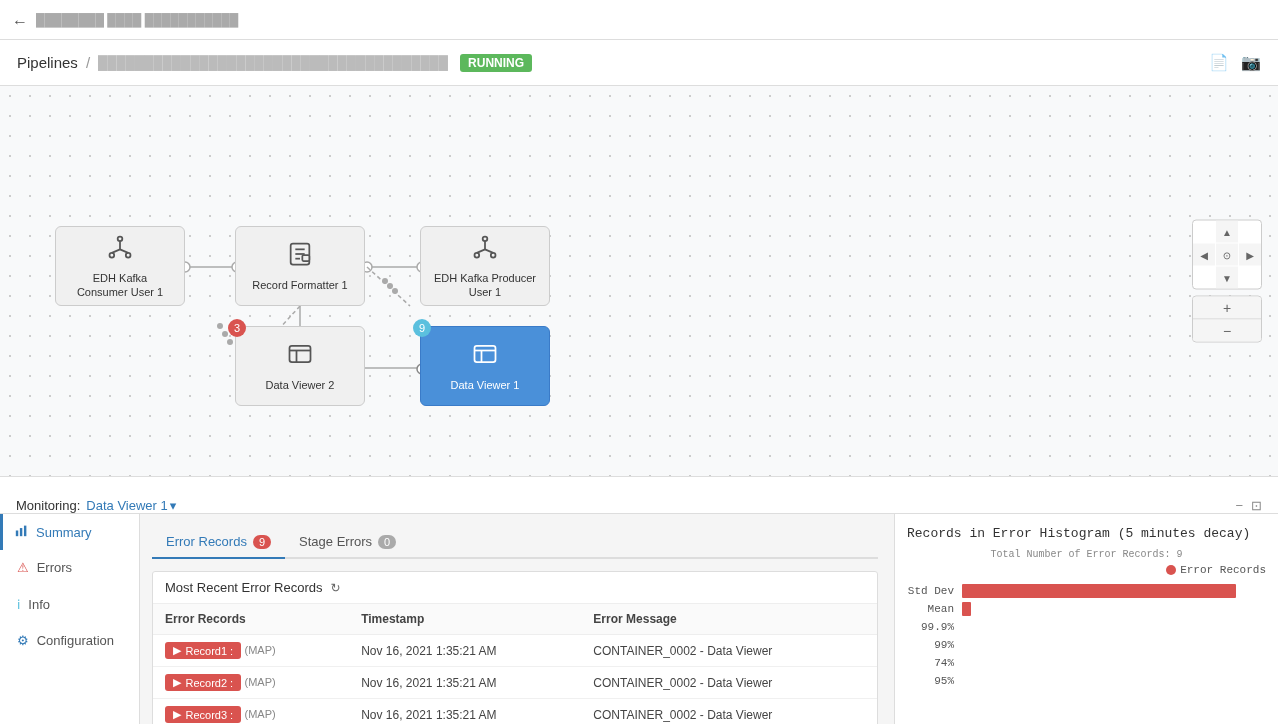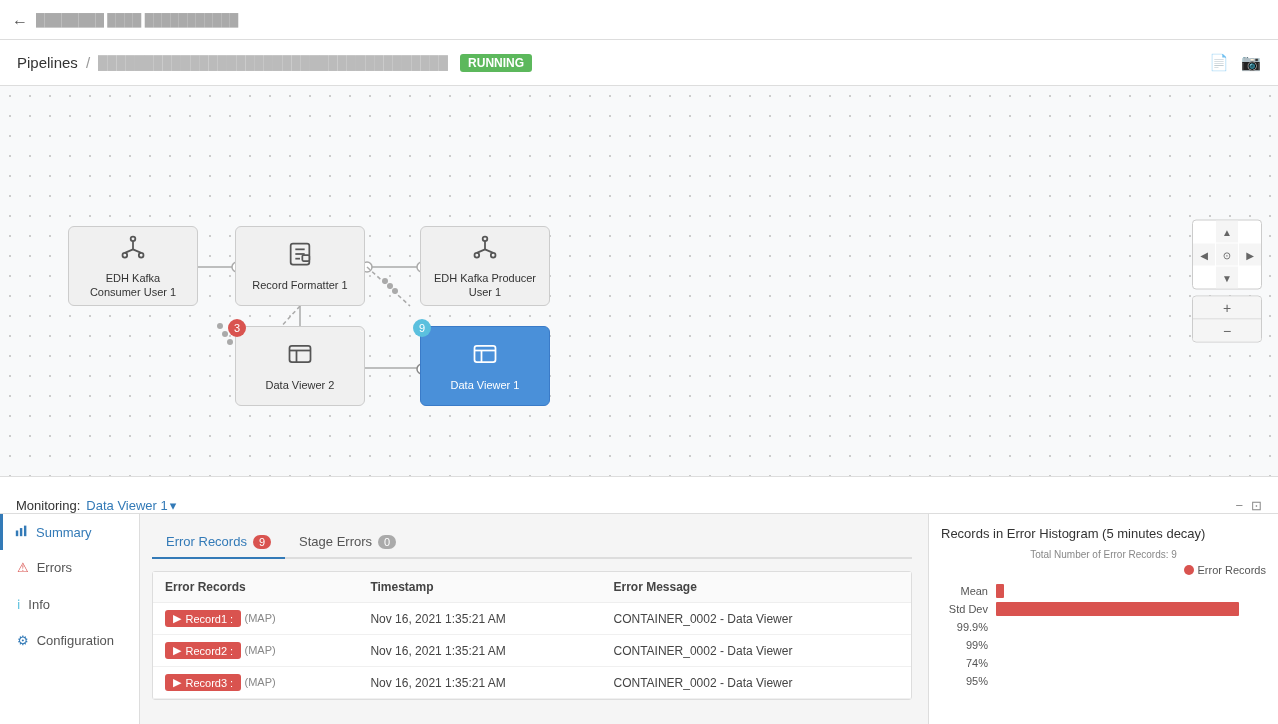--- a/index.html
+++ b/index.html
@@ -358,25 +358,26 @@
       align-items: center;
       gap: 4px;
     }
     .record-type {
       color: #888;
       font-size: 11px;
     }
 
     
     .right-panel {
-      width: 350px;
+      width: 384px;
       padding: 12px;
       background: #fff;
       border-left: 1px solid #ddd;
       flex-shrink: 0;
+      font-family: Liberation Mono, monospace;
     }
     .histogram-title {
       font-size: 13px;
       color: #333;
       margin-bottom: 8px;
       font-weight: 400;
     }
     .histogram-meta {
       font-size: 10px;
       color: #888;
@@ -469,21 +470,21 @@
     <line x1="300" y1="220" x2="242" y2="283" stroke="#aaa" stroke-width="1.5" stroke-dasharray="4,3" fill="none"></line>
 
     <circle cx="385" cy="195" r="3" fill="#aaa"></circle>
     <circle cx="390" cy="200" r="3" fill="#aaa"></circle>
     <circle cx="395" cy="205" r="3" fill="#aaa"></circle>
     <circle cx="220" cy="240" r="3" fill="#aaa"></circle>
     <circle cx="225" cy="248" r="3" fill="#aaa"></circle>
     <circle cx="230" cy="256" r="3" fill="#aaa"></circle>
   </svg>
 
-  <div class="node" style="left:68px; top:140px;">
+  <div class="node" style="left:55px; top:140px;">
     <div class="node-icon">
       <svg width="28" height="28" viewBox="0 0 24 24" fill="none" stroke="#555" stroke-width="1.5">
         <circle cx="12" cy="5" r="2"></circle>
           <circle cx="5" cy="19" r="2"></circle>
           <circle cx="19" cy="19" r="2"></circle>
         <line x1="12" y1="7" x2="12" y2="14"></line>
           <line x1="12" y1="14" x2="5" y2="17"></line>
           <line x1="12" y1="14" x2="19" y2="17"></line>
       </svg>
     </div>
@@ -609,20 +610,24 @@
           <span>Error Records</span>
           <span class="tab-badge">9</span>
         </div>
         <div class="tab">
           <span>Stage Errors</span>
           <span class="tab-badge-zero">0</span>
         </div>
       </div>
 
       <div class="error-panel">
+        <div class="error-panel-header">
+          <span>Most Recent Error Records</span>
+          <span class="refresh-icon">↻</span>
+        </div>
         <table class="error-table">
           <thead>
             <tr>
               <th>Error Records</th>
               <th>Timestamp</th>
               <th>Error Message</th>
             </tr>
           </thead>
           <tbody id="error-table-body">
           <tr>
@@ -668,29 +673,29 @@
       <div class="histogram-meta">
         <span>Total Number of Error Records:</span>
         <span>9</span>
       </div>
       <div class="legend">
         <div class="legend-dot"></div>
         <span>Error Records</span>
       </div>
       <div class="histogram-chart" id="histogram-chart">
       <div class="chart-row">
+    <div class="chart-label">Std Dev</div>
+    <div class="chart-bar-container">
+      <div class="chart-bar" style="width:90%"></div>
+    </div>
+  </div>
+          <div class="chart-row">
     <div class="chart-label">Mean</div>
     <div class="chart-bar-container">
       <div class="chart-bar" style="width:3%"></div>
-    </div>
-  </div>
-          <div class="chart-row">
-    <div class="chart-label">Std Dev</div>
-    <div class="chart-bar-container">
-      <div class="chart-bar" style="width:90%"></div>
     </div>
   </div>
           <div class="chart-row">
     <div class="chart-label">99.9%</div>
     <div class="chart-bar-container">
       <div class="chart-bar" style="width:0%"></div>
     </div>
   </div>
           <div class="chart-row">
     <div class="chart-label">99%</div>

